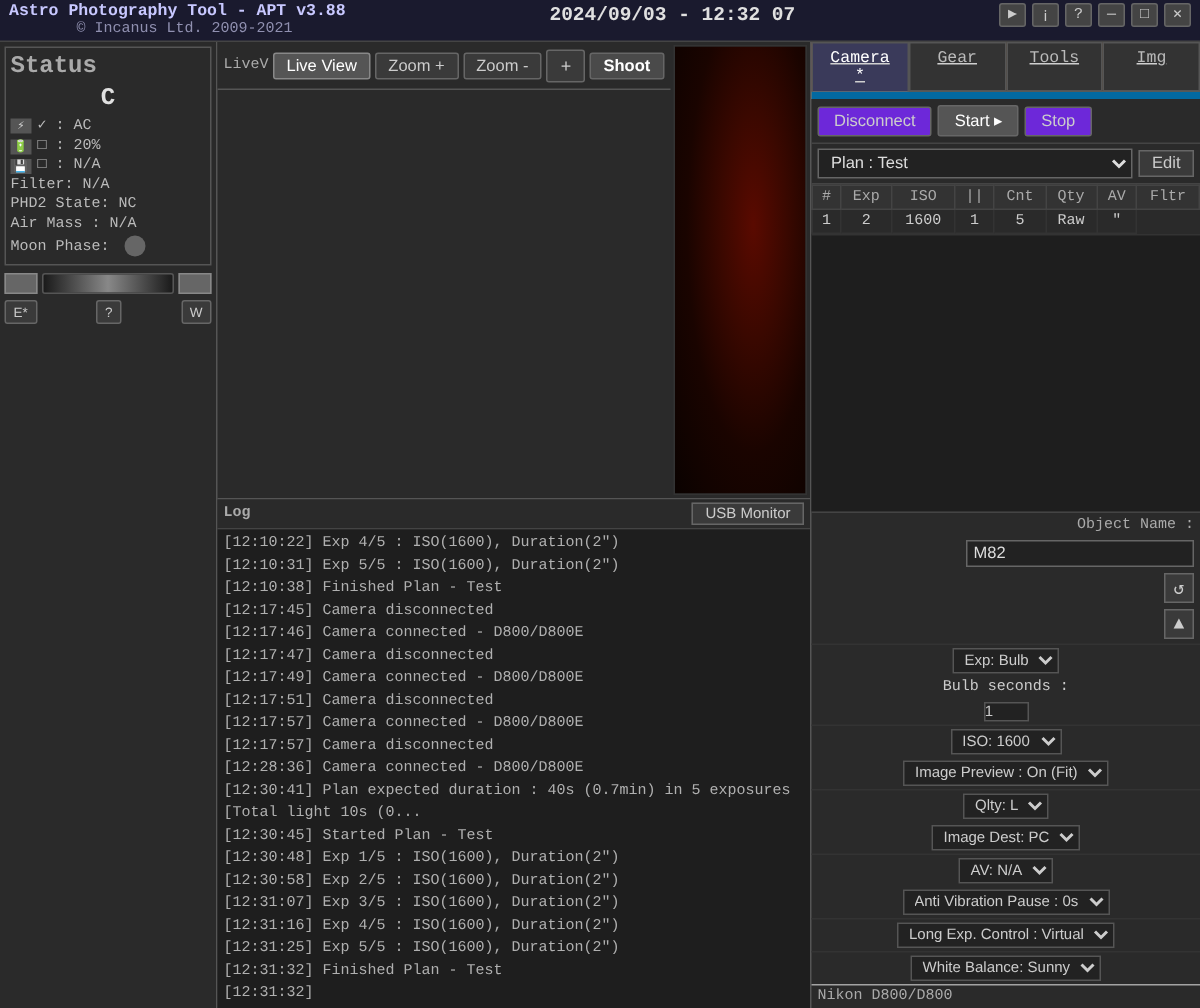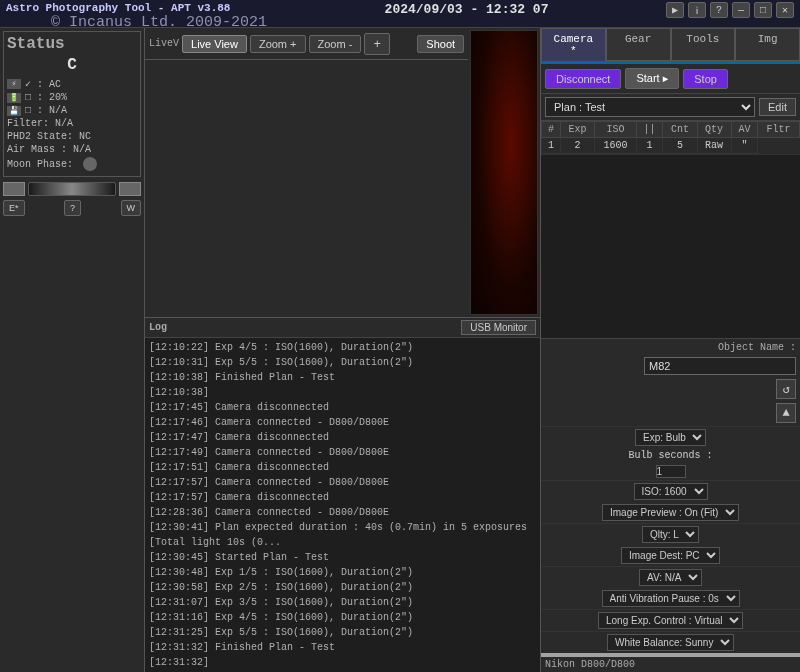--- a/index.html
+++ b/index.html
@@ -21,21 +21,21 @@
       justify-content: space-between;
       padding: 2px 6px;
       height: 28px;
       border-bottom: 1px solid #444;
     }
     #titlebar-left {
       display: flex;
       flex-direction: column;
     }
     #app-title { font-size: 11px; color: #c8c8ff; font-weight: bold; }
-    #app-subtitle { font-size: 15px; color: #9090b0; padding-left: 45px; }
+    #app-subtitle { font-size: 10px; color: #9090b0; padding-left: 45px; }
     #titlebar-center { font-size: 13px; color: #e0e0e0; font-weight: bold; }
     #titlebar-right { display: flex; gap: 4px; align-items: center; }
     .win-btn {
       width: 18px; height: 16px;
       background: #444;
       border: 1px solid #666;
       border-radius: 2px;
       color: #ccc;
       font-size: 10px;
       display: flex; align-items: center; justify-content: center;
@@ -142,22 +142,21 @@
       border-radius: 2px;
     }
     .toolbar-btn.active {
       background: #555;
       border-color: #888;
       color: #fff;
     }
     .toolbar-btn.shoot {
       background: #4a4a4a;
       color: #fff;
-      font-weight: normal;
-      margin-left: 24px;
+      font-weight: bold;
     }
     .toolbar-icon-btn {
       background: #3a3a3a;
       border: 1px solid #666;
       color: #ccc;
       width: 26px; height: 22px;
       font-size: 12px;
       cursor: pointer;
       display: flex; align-items: center; justify-content: center;
       border-radius: 2px;
@@ -211,21 +210,22 @@
     #right-panel {
       width: 260px;
       background: #2a2a2a;
       border-left: 1px solid #555;
       display: flex;
       flex-direction: column;
     }
     #right-tabs {
       display: flex;
       background: #fdba74;
-      border-bottom: 3px solid #0369a1;
+      border-bottom: 5px solid #0369a1;
+      text-decoration: underline;
     }
     .right-tab {
       flex: 1;
       padding: 4px 6px;
       text-align: center;
       font-size: 11px;
       cursor: pointer;
       color: #bbb;
       border: 1px solid #555;
       background: #333;
@@ -354,21 +354,21 @@
     .settings-value {
       font-size: 10px;
       color: #ccc;
       flex: 1;
     }
 
     #camera-label-row {
       padding: 2px 4px;
       font-size: 10px;
       color: #aaa;
-      border-top: 4px solid #a3a3a3;
+      border-top: 1px solid #a3a3a3;
     }
 
     #top-section {
       display: flex;
       flex-direction: row;
       height: 305px;
     }
   </style>
 </head>
 <body>
@@ -445,21 +445,20 @@
 
     <div id="log-section" style="flex:1;height:auto;">
       <div id="log-header">
         <span id="log-title">Log</span>
         <button id="usb-monitor-btn">USB Monitor</button>
       </div>
       <div id="log-content">
           <div>[12:10:22] Exp 4/5 : ISO(1600), Duration(2")</div>
           <div>[12:10:31] Exp 5/5 : ISO(1600), Duration(2")</div>
           <div>[12:10:38] Finished Plan - Test</div>
-          <div>[12:10:38]</div>
           <div>[12:17:45] Camera disconnected</div>
           <div>[12:17:46] Camera connected - D800/D800E</div>
           <div>[12:17:47] Camera disconnected</div>
           <div>[12:17:49] Camera connected - D800/D800E</div>
           <div>[12:17:51] Camera disconnected</div>
           <div>[12:17:57] Camera connected - D800/D800E</div>
           <div>[12:17:57] Camera disconnected</div>
           <div>[12:28:36] Camera connected - D800/D800E</div>
           <div>[12:30:41] Plan expected duration : 40s (0.7min) in 5 exposures [Total light 10s (0...</div>
           <div>[12:30:45] Started Plan - Test</div>

